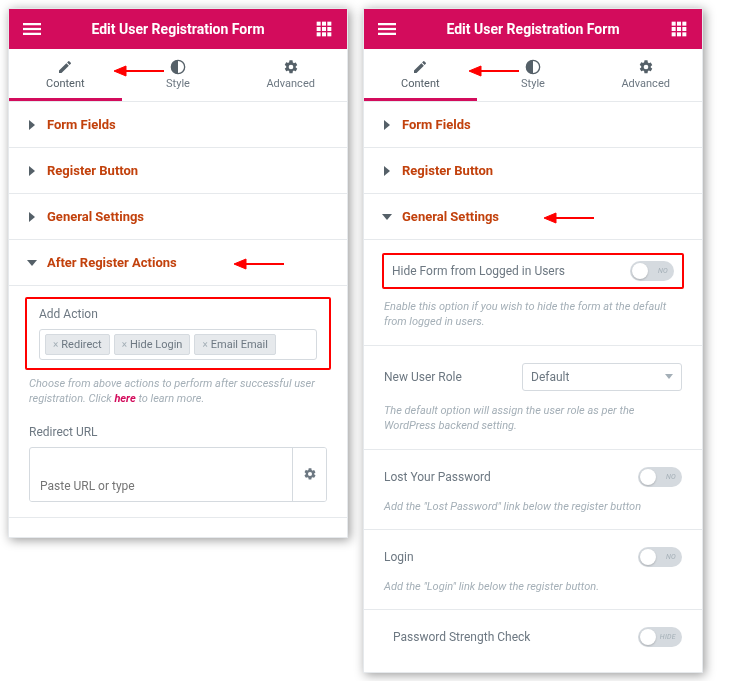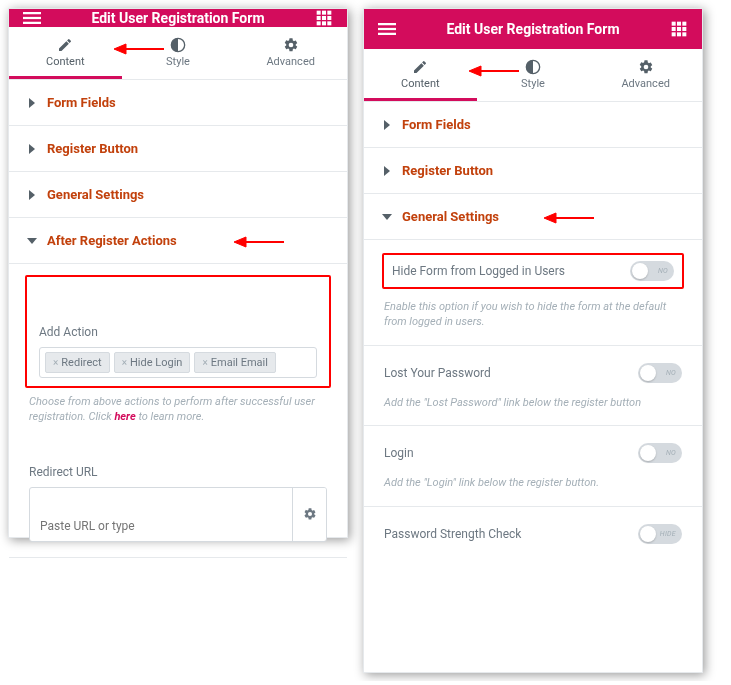--- a/index.html
+++ b/index.html
@@ -12,21 +12,21 @@
   .tabs{display:flex;border-bottom:1px solid #e6e9ec;background:#fff;}
   .tab{flex:1;display:flex;flex-direction:column;align-items:center;justify-content:center;gap:2px;padding:10px 0 8px;color:#6d7882;font-size:11px;cursor:pointer;border-bottom:3px solid transparent;}
   .tab.active{border-bottom-color:#d30c5c;color:#556068;text-align:right;}
   .tab svg{fill:#556068;width:16px;height:16px;}
   .tab.active svg{fill:#556068;}
   .sec{border-bottom:1px solid #e6e9ec;padding:15px 20px;display:flex;align-items:center;gap:12px;color:#c2410c;font-weight:700;font-size:13px;cursor:pointer;}
   .sec .caret{display:inline-block;width:0;height:0;border-top:5px solid transparent;border-bottom:5px solid transparent;border-left:6px solid #556068;}
   .sec.open .caret{transform:rotate(90deg);}
   .sec-content{padding:15px 20px;border-bottom:1px solid #e6e9ec;}
   .hl-red{border:2px solid #ff0000;border-radius:2px;padding:8px 12px;margin:-4px;}
-  .lbl{color:#6d7882;font-size:12px;margin-bottom:8px;display:block;margin-top:40px;}
+  .lbl{color:#6d7882;font-size:12px;margin-bottom:8px;display:block;}
   .pills-box{border:1px solid #d5dadf;border-radius:3px;padding:4px 5px;display:flex;gap:4px;flex-wrap:wrap;line-height:1;background:#fff;}
   .pill{background:#e6e9ec;border:1px solid #d5dadf;border-radius:2px;padding:4px 7px;font-size:11px;color:#6d7882;display:flex;align-items:center;gap:3px;}
   .pill .x{font-size:10px;color:#a4afb7;cursor:pointer;}
   .help{font-style:italic;color:#a4afb7;font-size:11px;margin-top:10px;line-height:1.4;}
   .help a{color:#d30c5c;font-weight:700;font-style:italic;text-decoration:none;}
   .field{margin-top:18px;}
   .inpgroup{display:flex;border:1px solid #d5dadf;border-radius:3px;overflow:hidden;}
   .inpgroup input{flex:1;border:0;padding:8px 10px;font-size:12px;color:#6d7882;outline:none;margin-top:23px;}
   .inpgroup .gear{width:34px;display:flex;align-items:center;justify-content:center;border-left:1px solid #d5dadf;background:#fff;cursor:pointer;}
   .inpgroup .gear svg{width:14px;height:14px;fill:#6d7882;}
@@ -236,20 +236,30 @@
     <div class="hl-row row">
       <span class="rlbl">Hide Form from Logged in Users</span>
       <div class="toggle">
           <span class="tlab">NO</span>
           <span class="knob"></span>
         </div>
     </div>
     <div class="help">Enable this option if you wish to hide the form at the default from logged in users.</div>
   </div>
 
+  <div class="block">
+    <div class="row">
+      <span class="rlbl">New User Role</span>
+      <div class="sel">
+        <span>Default</span>
+        <span class="dd"></span>
+      </div>
+    </div>
+    <div class="help">The default option will assign the user role as per the WordPress backend setting.</div>
+  </div>
 
   <div class="block">
     <div class="row">
       <span class="rlbl">Lost Your Password</span>
       <div class="toggle">
           <span class="tlab">NO</span>
           <span class="knob"></span>
         </div>
     </div>
     <div class="help">Add the "Lost Password" link below the register button</div>
@@ -259,21 +269,21 @@
     <div class="row">
       <span class="rlbl">Login</span>
       <div class="toggle">
           <span class="tlab">NO</span>
           <span class="knob"></span>
         </div>
     </div>
     <div class="help">Add the "Login" link below the register button.</div>
   </div>
 
-  <div class="block" style="border-bottom:0;">
+  <div class="block" style="border-bottom:0;margin-left:9px;">
     <div class="row">
       <span class="rlbl">Password Strength Check</span>
       <div class="toggle">
           <span class="tlab">HIDE</span>
           <span class="knob"></span>
         </div>
     </div>
   </div>
 </div>
 

